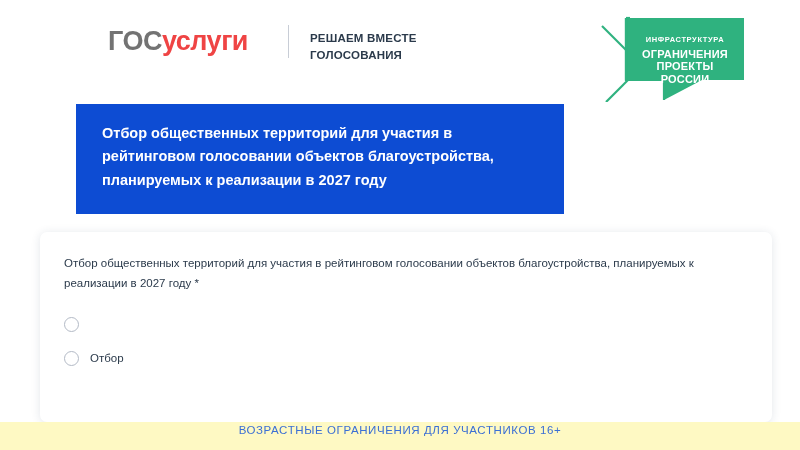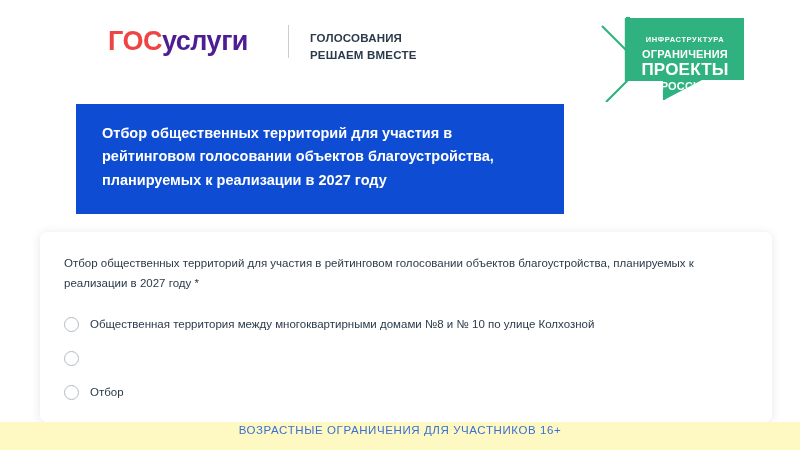--- a/index.html
+++ b/index.html
@@ -25,22 +25,22 @@
   }
   .logo {
     position: absolute;
     left: 108px; top: 28px;
     font-size: 27px;
     font-weight: bold;
     letter-spacing: -0.5px;
     line-height: 1;
     white-space: nowrap;
   }
-  .logo .gos { color: #ef4444; }
-  .logo .uslugi { color: #4c1d95; }
+  .logo .gos { color: #737373; }
+  .logo .uslugi { color: #ef4444; }
 
   .header-divider {
     position: absolute;
     left: 288px; top: 25px;
     width: 1px; height: 33px;
     background: #c8cdd6;
   }
 
   .header-slogan {
     position: absolute;
@@ -72,21 +72,21 @@
   .np-line1 {
     font-size: 7.5px;
     letter-spacing: 0.6px;
     margin-bottom: 3px;
   }
   .np-line2 {
     font-size: 11px;
     letter-spacing: 0.2px;
   }
   .np-line3 {
-    font-size: 17px;
+    font-size: 11px;
     letter-spacing: 0.2px;
   }
   .np-line4 {
     font-size: 11px;
     letter-spacing: 0.2px;
   }
 
   
   .banner {
     position: absolute;
@@ -174,22 +174,22 @@
 
   <div class="header">
 
     <div class="logo">
       <span class="gos">ГОС</span><span class="uslugi">услуги</span>
     </div>
 
     <div class="header-divider"></div>
 
     <div class="header-slogan">
+      <div>РЕШАЕМ ВМЕСТЕ</div>
       <div>ГОЛОСОВАНИЯ</div>
-      <div>РЕШАЕМ ВМЕСТЕ</div>
     </div>
 
     <div class="np-badge">
       <svg width="160" height="86" viewBox="0 0 160 86">
         <polygon points="40,2 158,2 158,64 116,64 78,84 78,64 40,64" fill="#2fb27f"></polygon>
         <polyline points="40,2 40,64 78,64 78,84" fill="none" stroke="#2fb27f" stroke-width="2.2"></polyline>
         <polyline points="2,42 40,42" fill="none" stroke="#2fb27f" stroke-width="0"></polyline>
         <polyline points="40,2 6,2" fill="none" stroke="#2fb27f" stroke-width="0"></polyline>
         <polyline points="40,64 4,64" fill="none" stroke="#2fb27f" stroke-width="0"></polyline>
         <polyline points="40,2 40,64" fill="none" stroke="#2fb27f" stroke-width="2.2"></polyline>
@@ -208,24 +208,20 @@
 
   <div class="banner">
     <div class="banner-text">Отбор общественных территорий для участия в рейтинговом голосовании объектов благоустройства, планируемых к реализации в 2027 году</div>
   </div>
 
   <div class="card">
     <p class="question">Отбор общественных территорий для участия в рейтинговом голосовании объектов благоустройства, планируемых к реализации в 2027 году *</p>
 
     <div class="options">
 
-      <div class="option">
-        <span class="radio"></span>
-        <span class="option-label">Общественная территория между многоквартирными домами №8 и № 10 по улице Колхозной</span>
-      </div>
 
       <div class="option">
         <span class="radio"></span>
       </div>
 
       <div class="option">
         <span class="radio"></span>
         <span class="option-label">Отбор</span>
       </div>
 

